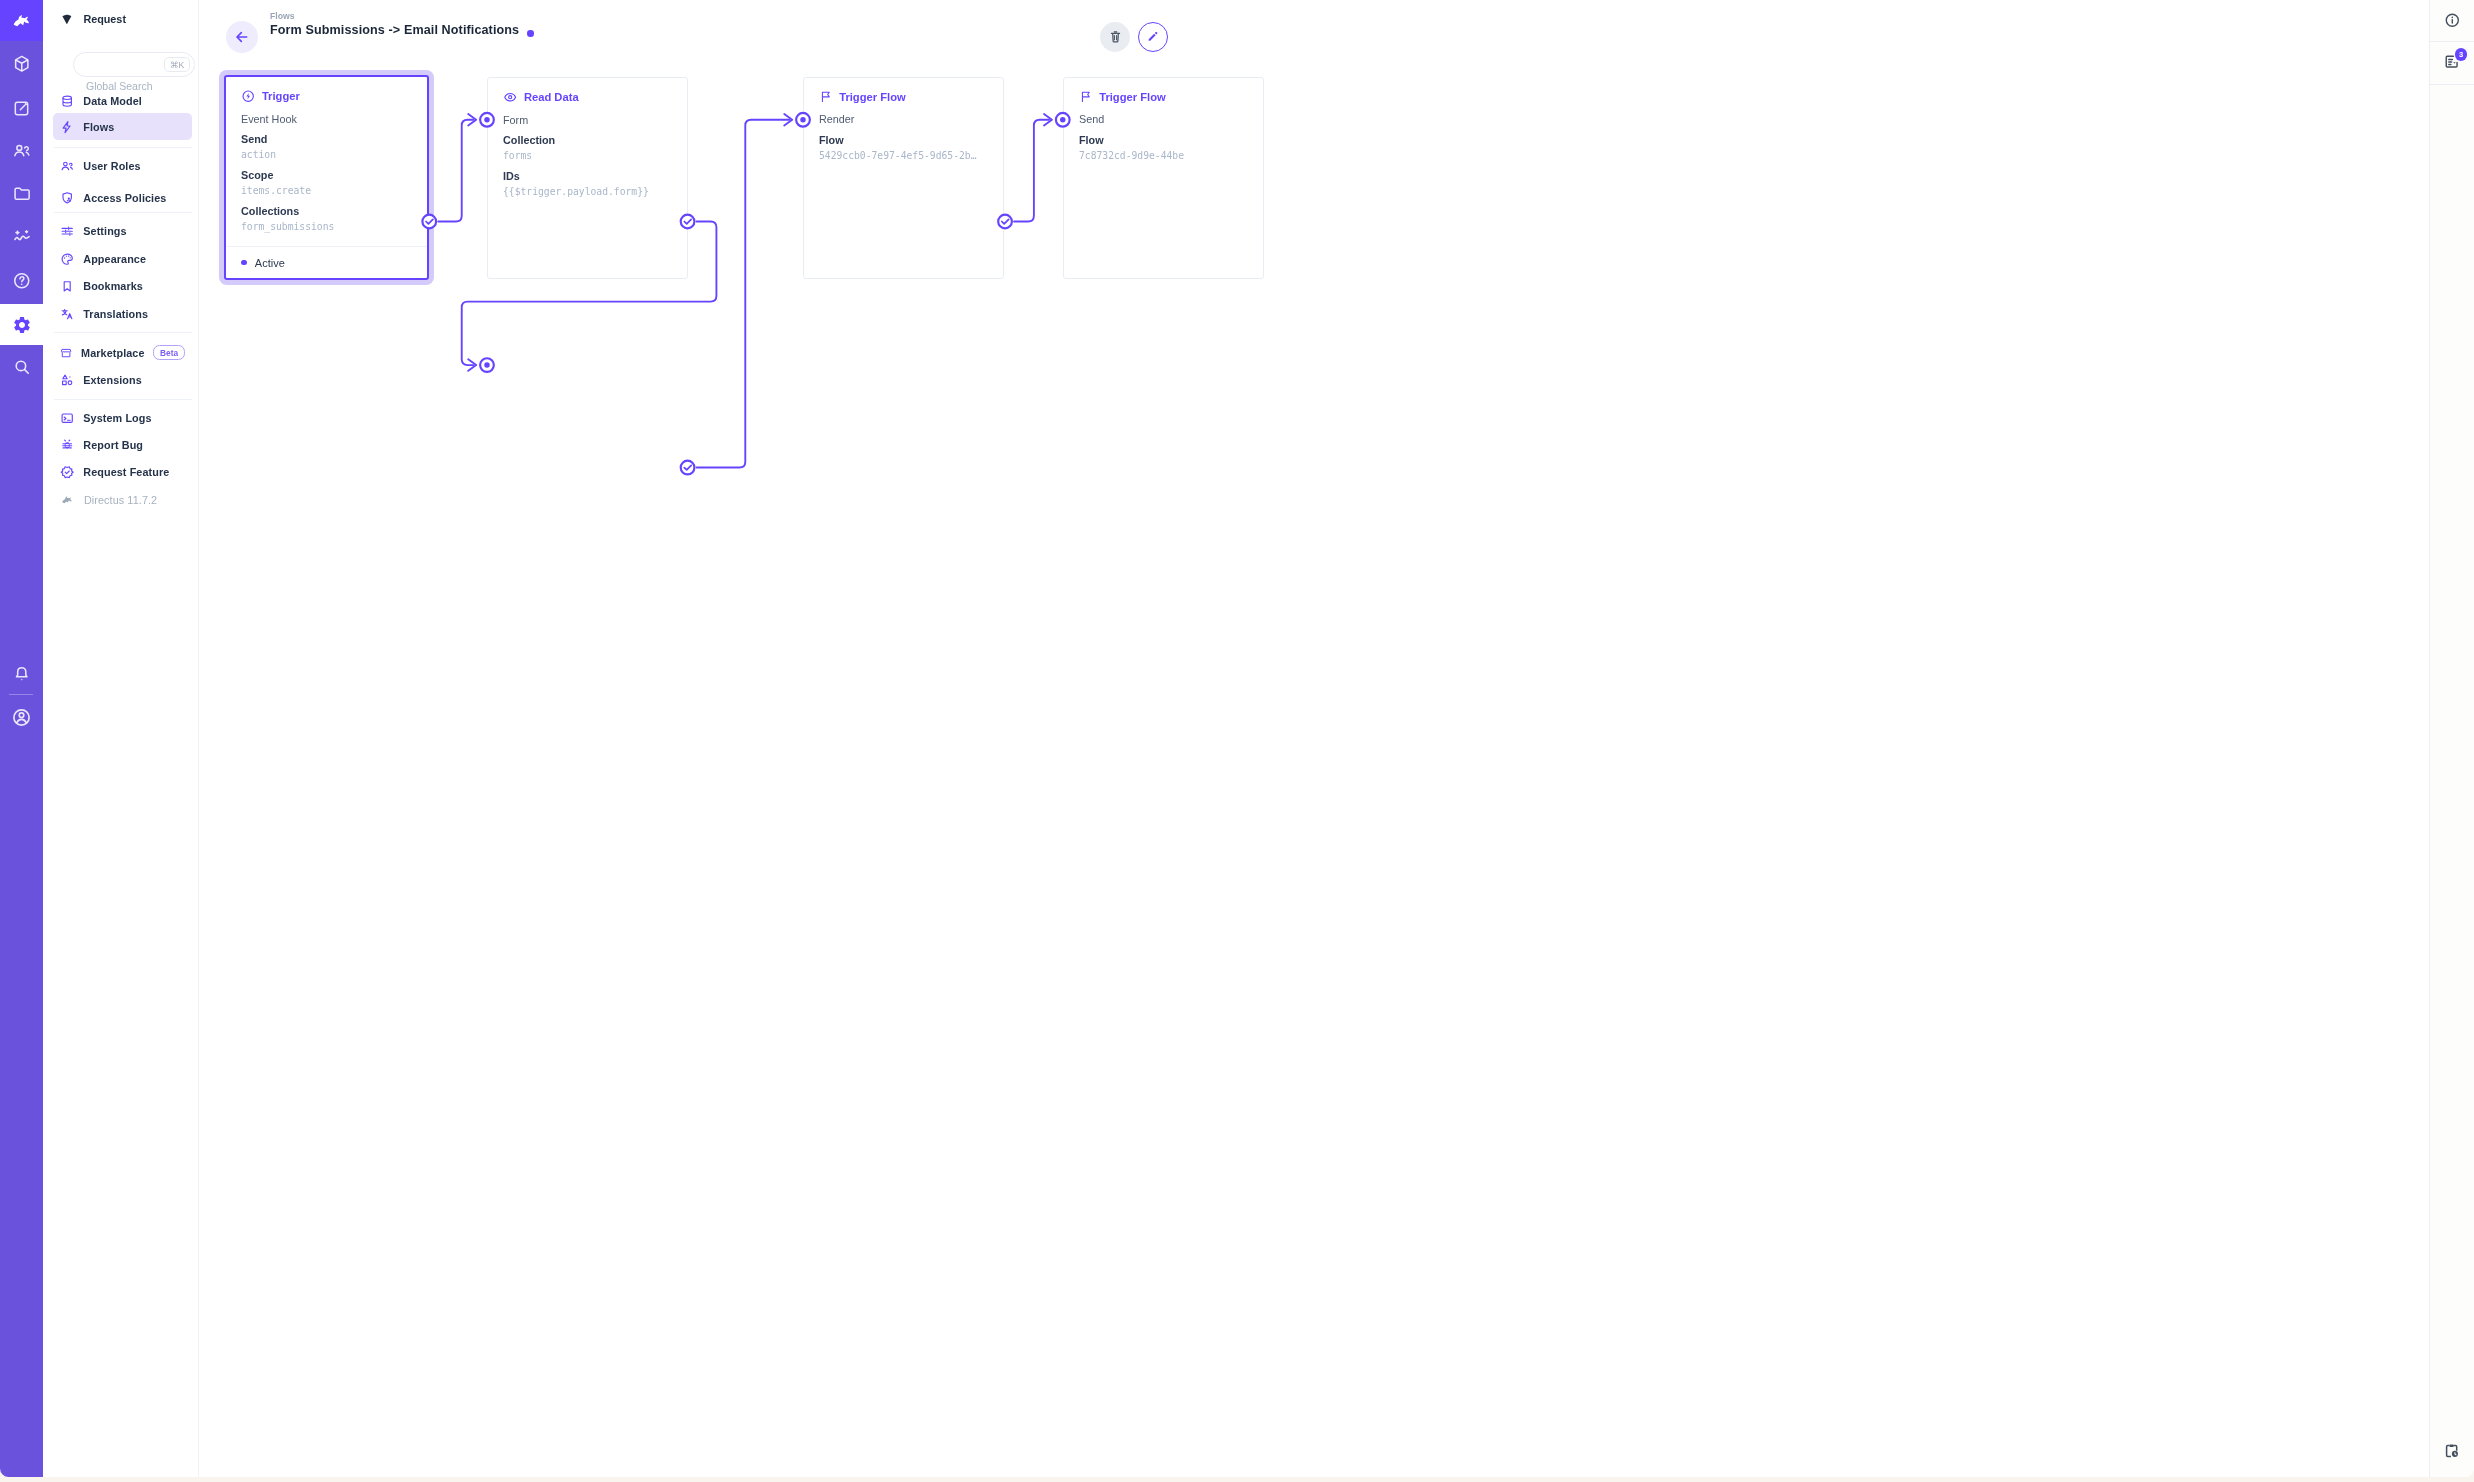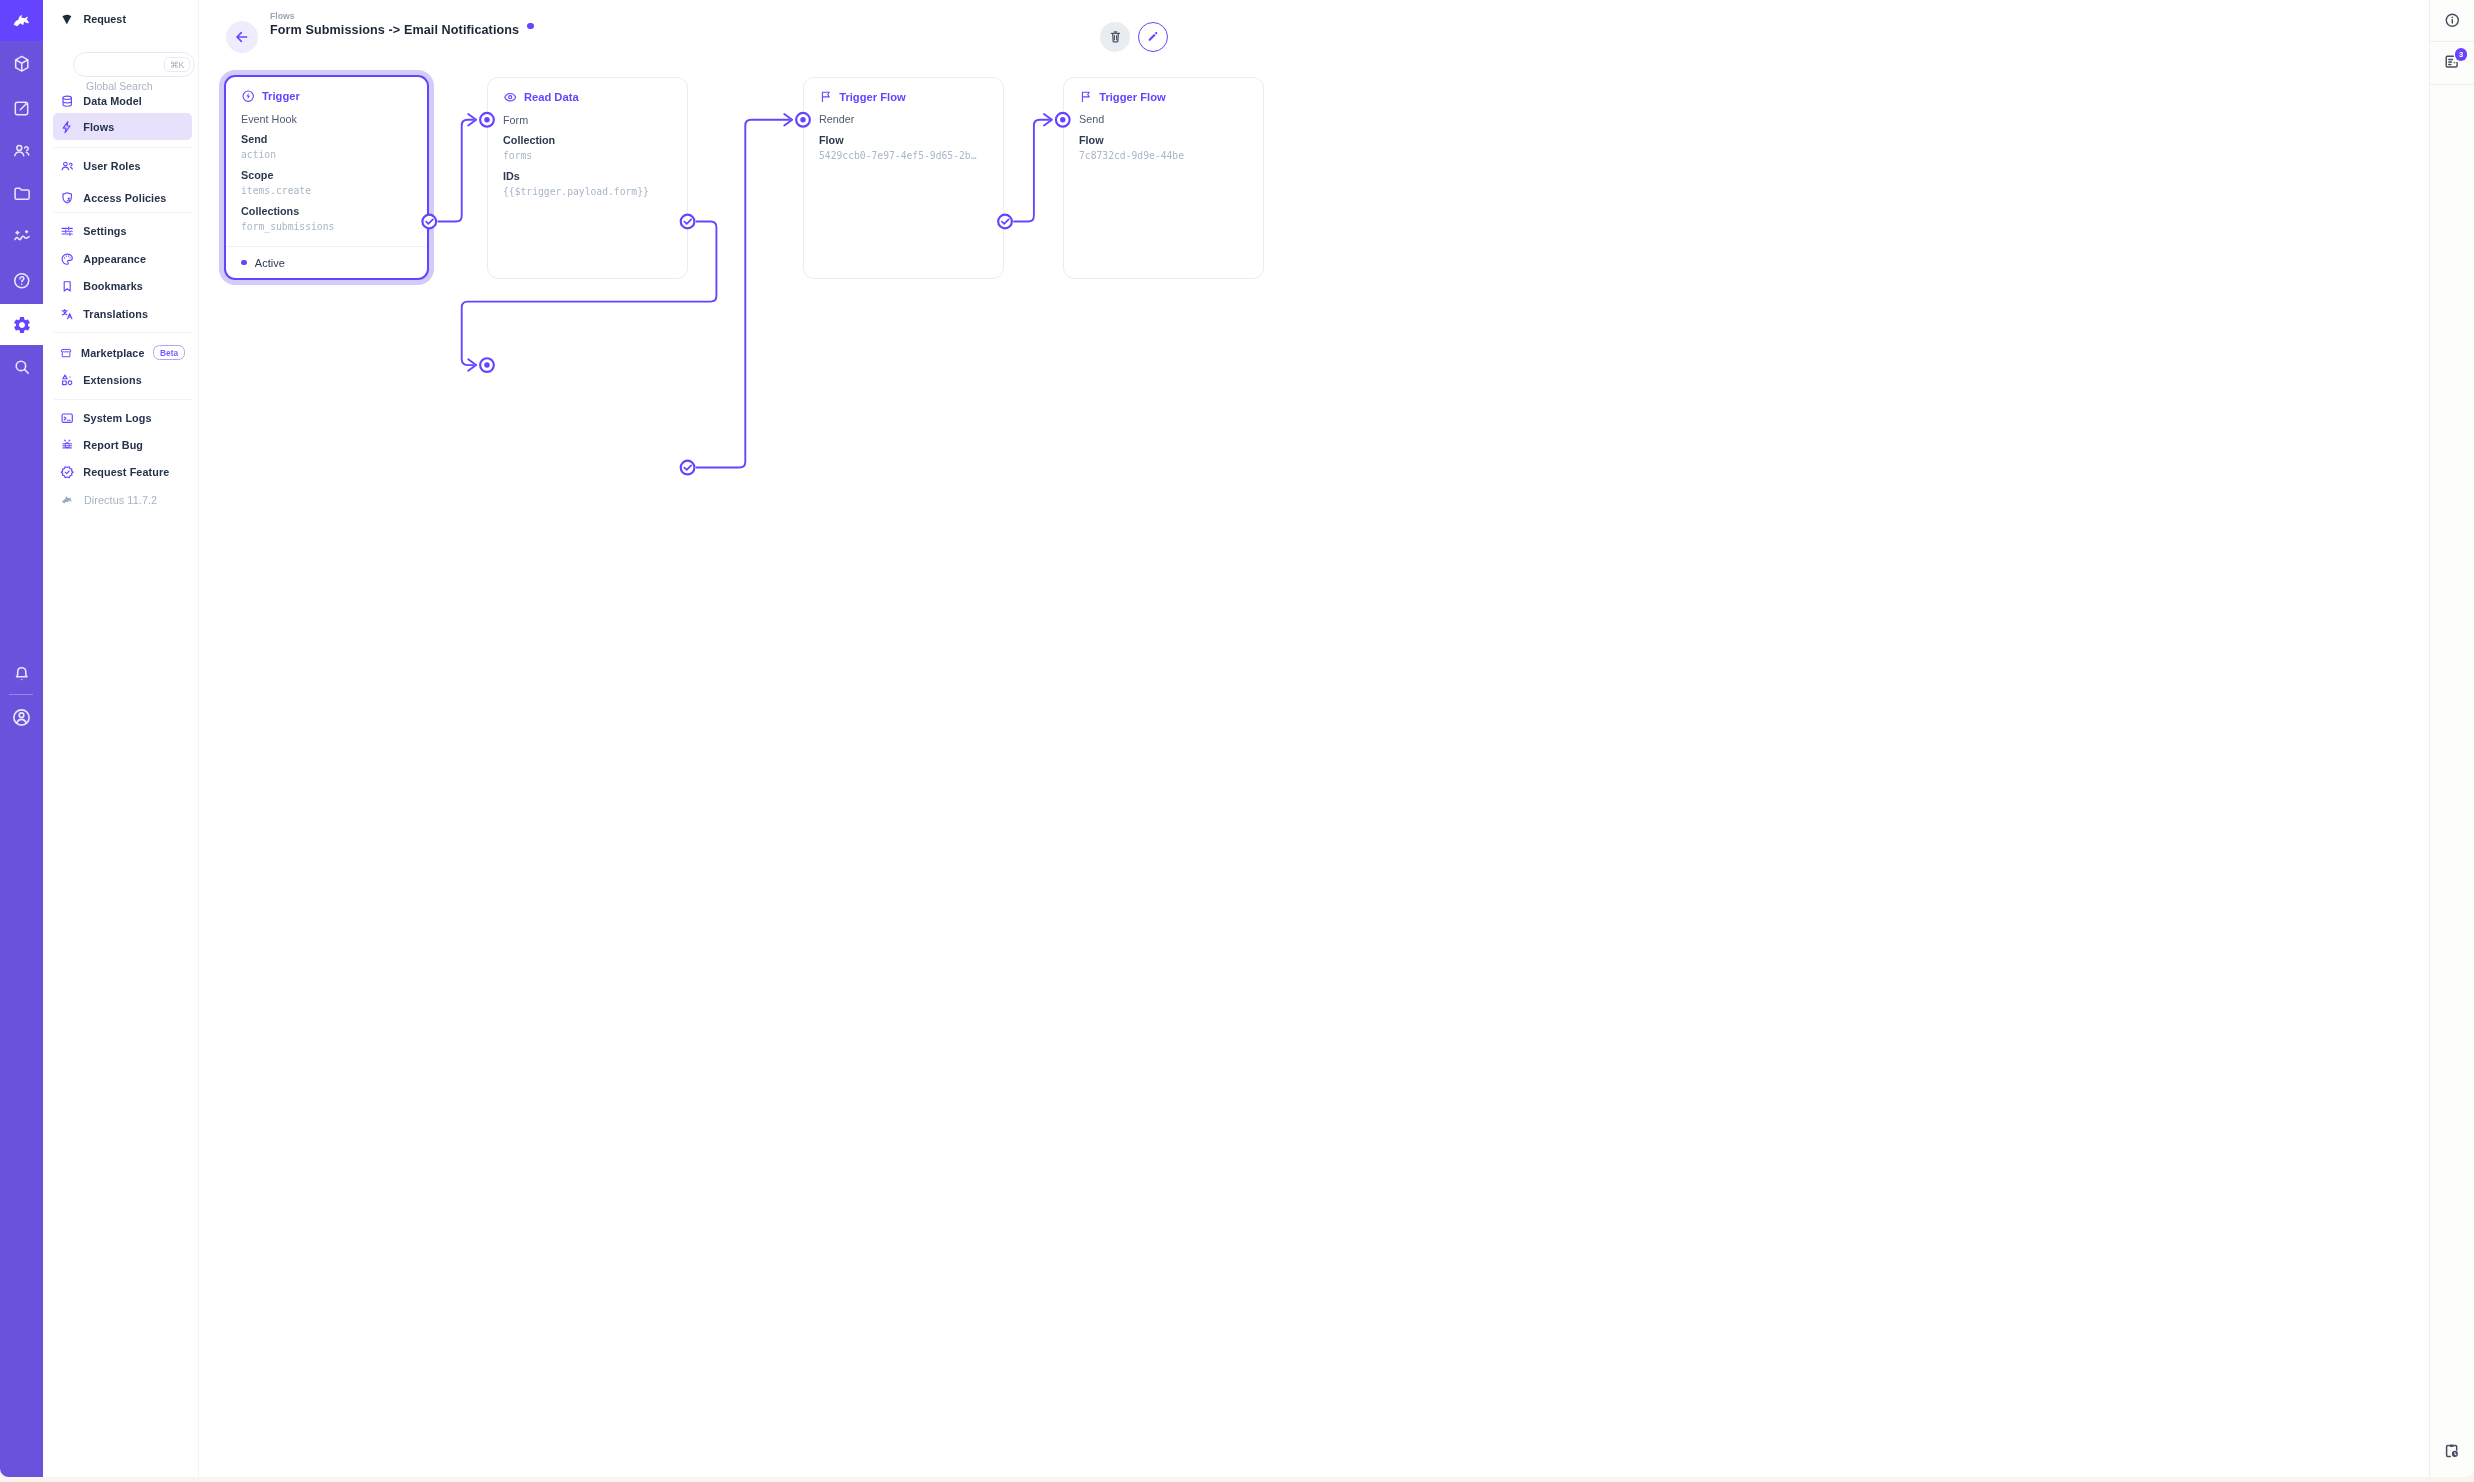--- a/index.html
+++ b/index.html
@@ -40,31 +40,31 @@
   .nav-divider { position:absolute; left:10.8px; width:138px; height:0.7px; background:#eef1f5; }
   .beta { margin-left:auto; border:1.1px solid #b3a0f7; color:#7c5cf5; font-size:8.3px;
     font-weight:700; border-radius:6.5px; padding:1.4px 5.8px; }
 
   
   .content { position:absolute; left:199px; top:0; bottom:0; right:45px; background:#fff; overflow:hidden; }
   .back-btn { position:absolute; left:27px; top:21px; width:32px; height:32px; border-radius:50%;
     background:#efecfd; display:flex; align-items:center; justify-content:center; cursor:pointer; }
   .title-block { position:absolute; left:71px; top:10.8px; }
   .eyebrow { font-size:8.7px; font-weight:700; color:#9aa6b6; }
-  .title-row { display:flex; align-items:flex-start; gap:8px; margin-top:2.2px; }
+  .title-row { display:flex; align-items:flex-end; gap:8px; margin-top:2.2px; }
   .page-title { font-size:12.6px; font-weight:700; color:#1b2739; letter-spacing:0.1px; }
   .status-dot { width:6.5px; height:6.5px; border-radius:50%; background:#6644FF; }
   .hdr-btn { position:absolute; top:21.7px; width:30px; height:30px; border-radius:50%;
     display:flex; align-items:center; justify-content:center; cursor:pointer; }
   .btn-delete { left:901px; background:#e9edf2; }
   .btn-edit { left:939px; background:#fff; border:1.4px solid #6644FF; }
 
   
   .panel { position:absolute; width:201px; height:202px; background:#fff;
-    border:1.1px solid #e8edf4; border-radius:11px; cursor:pointer; }
+    border:1.1px solid #e8edf4; border-radius:3px; cursor:pointer; }
   .panel.selected { border:2.2px solid #6644FF; box-shadow:0 0 0 5px #d5cbfa; width:205px; height:205px; }
   .panel-inner { padding:12.3px 15px 0 15px; }
   .panel-title { display:flex; align-items:center; gap:6.5px; color:#6644FF;
     font-size:11.2px; font-weight:700; margin-bottom:8px; }
   .node-name { font-size:10.8px; color:#4e5b70; line-height:15px; margin-bottom:2.2px; }
   .f-label { font-size:10.8px; font-weight:700; color:#2d3950; line-height:14.4px; margin-top:5.8px; }
   .f-value { font-family:"DejaVu Sans Mono", monospace; font-size:9.7px; color:#a8b6c9;
     line-height:14.4px; margin-top:1.4px; white-space:nowrap; overflow:hidden; }
   .panel-footer { position:absolute; left:0; right:0; bottom:0; height:32px;
     border-top:0.7px solid #eef1f6; display:flex; align-items:center; gap:8px; padding:0 15px; }

